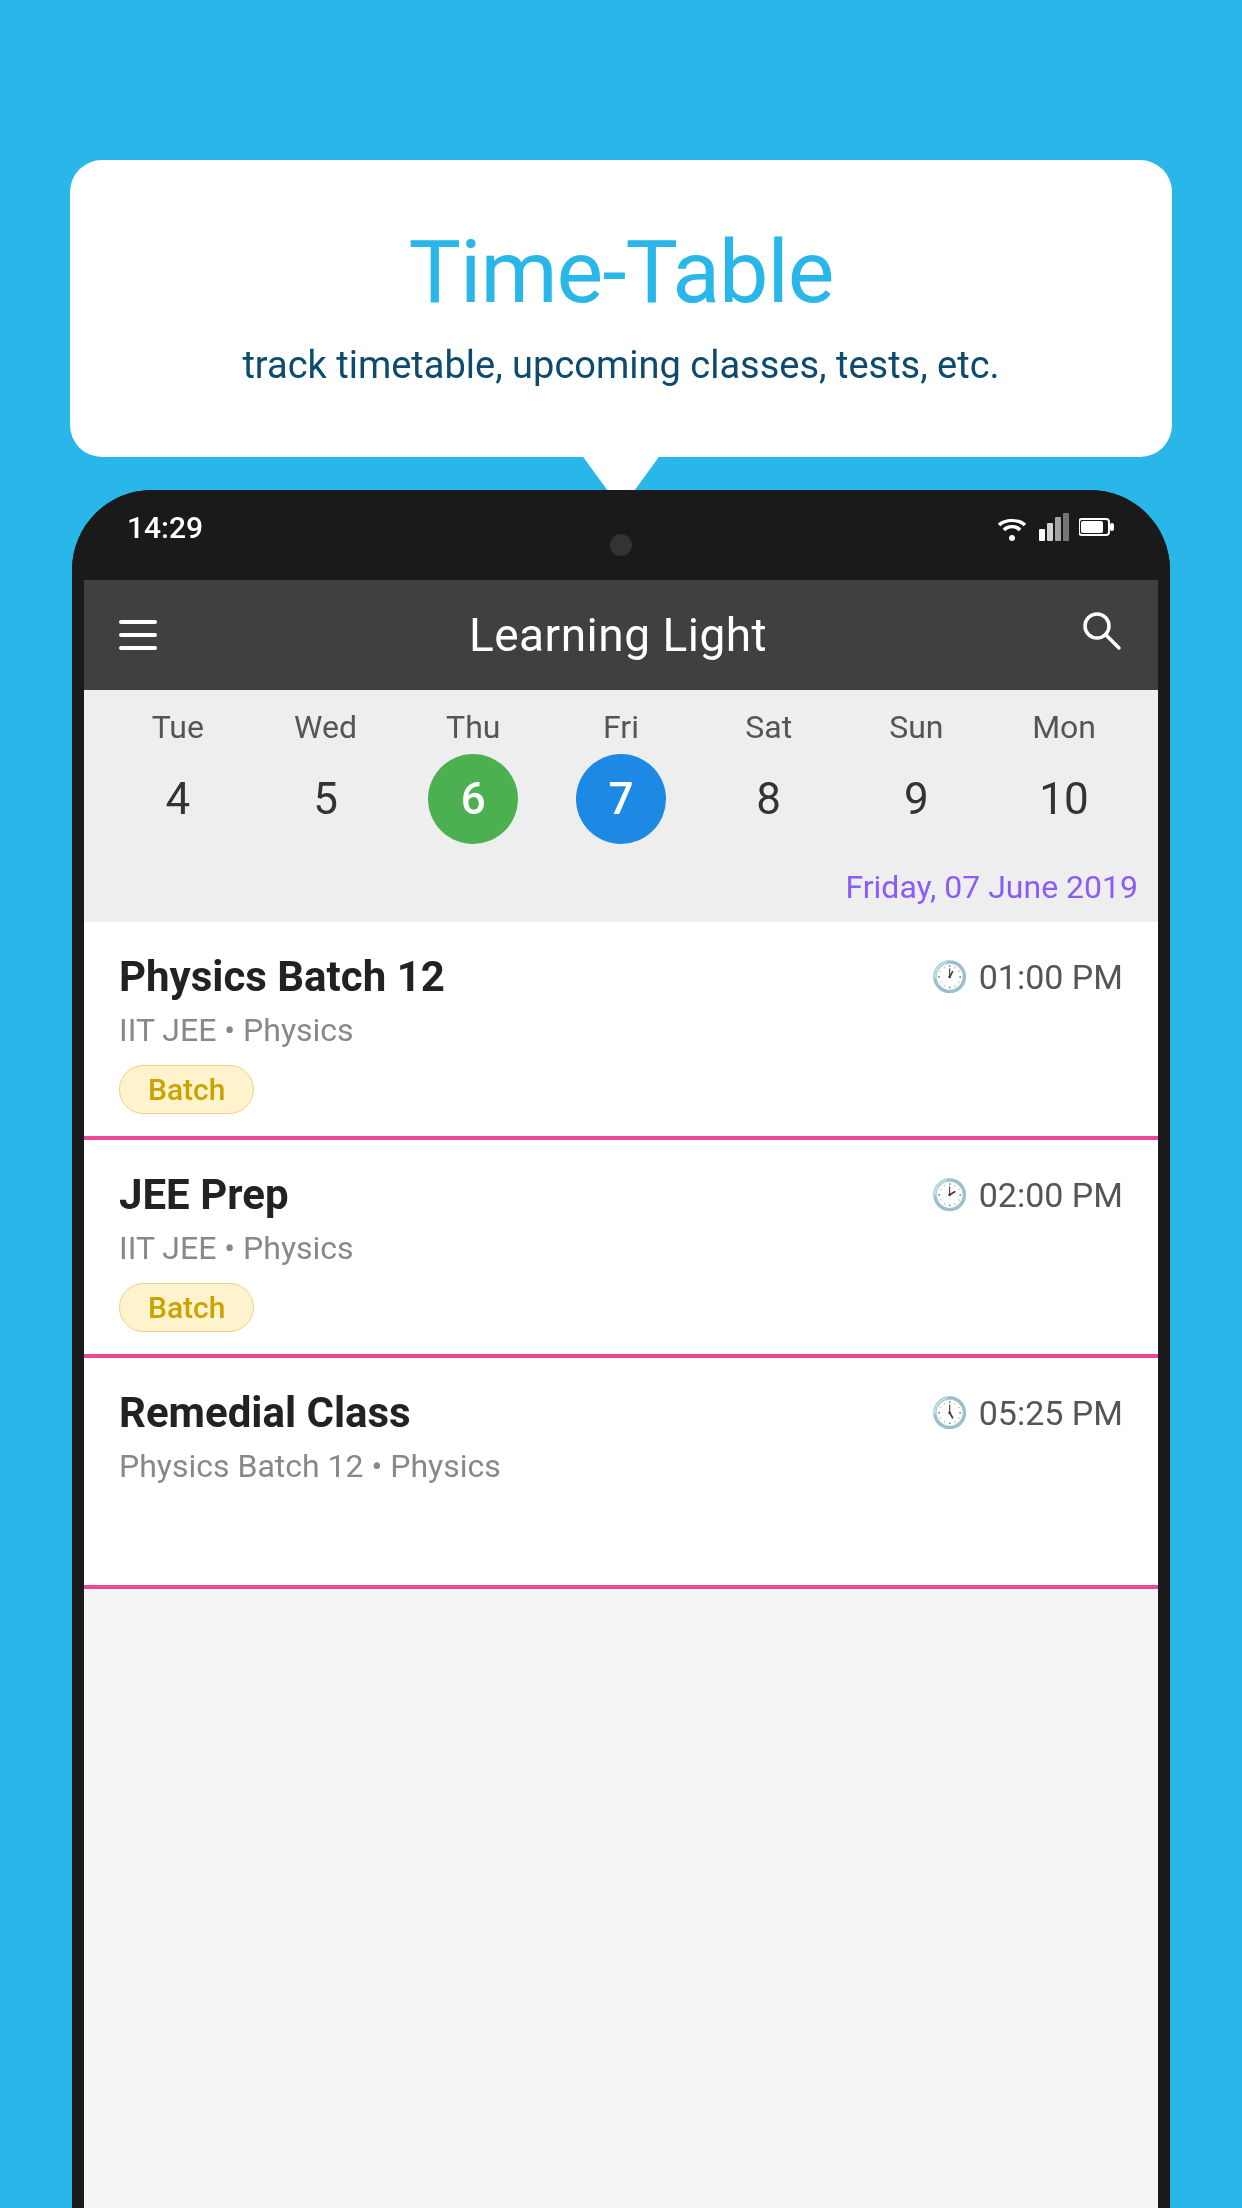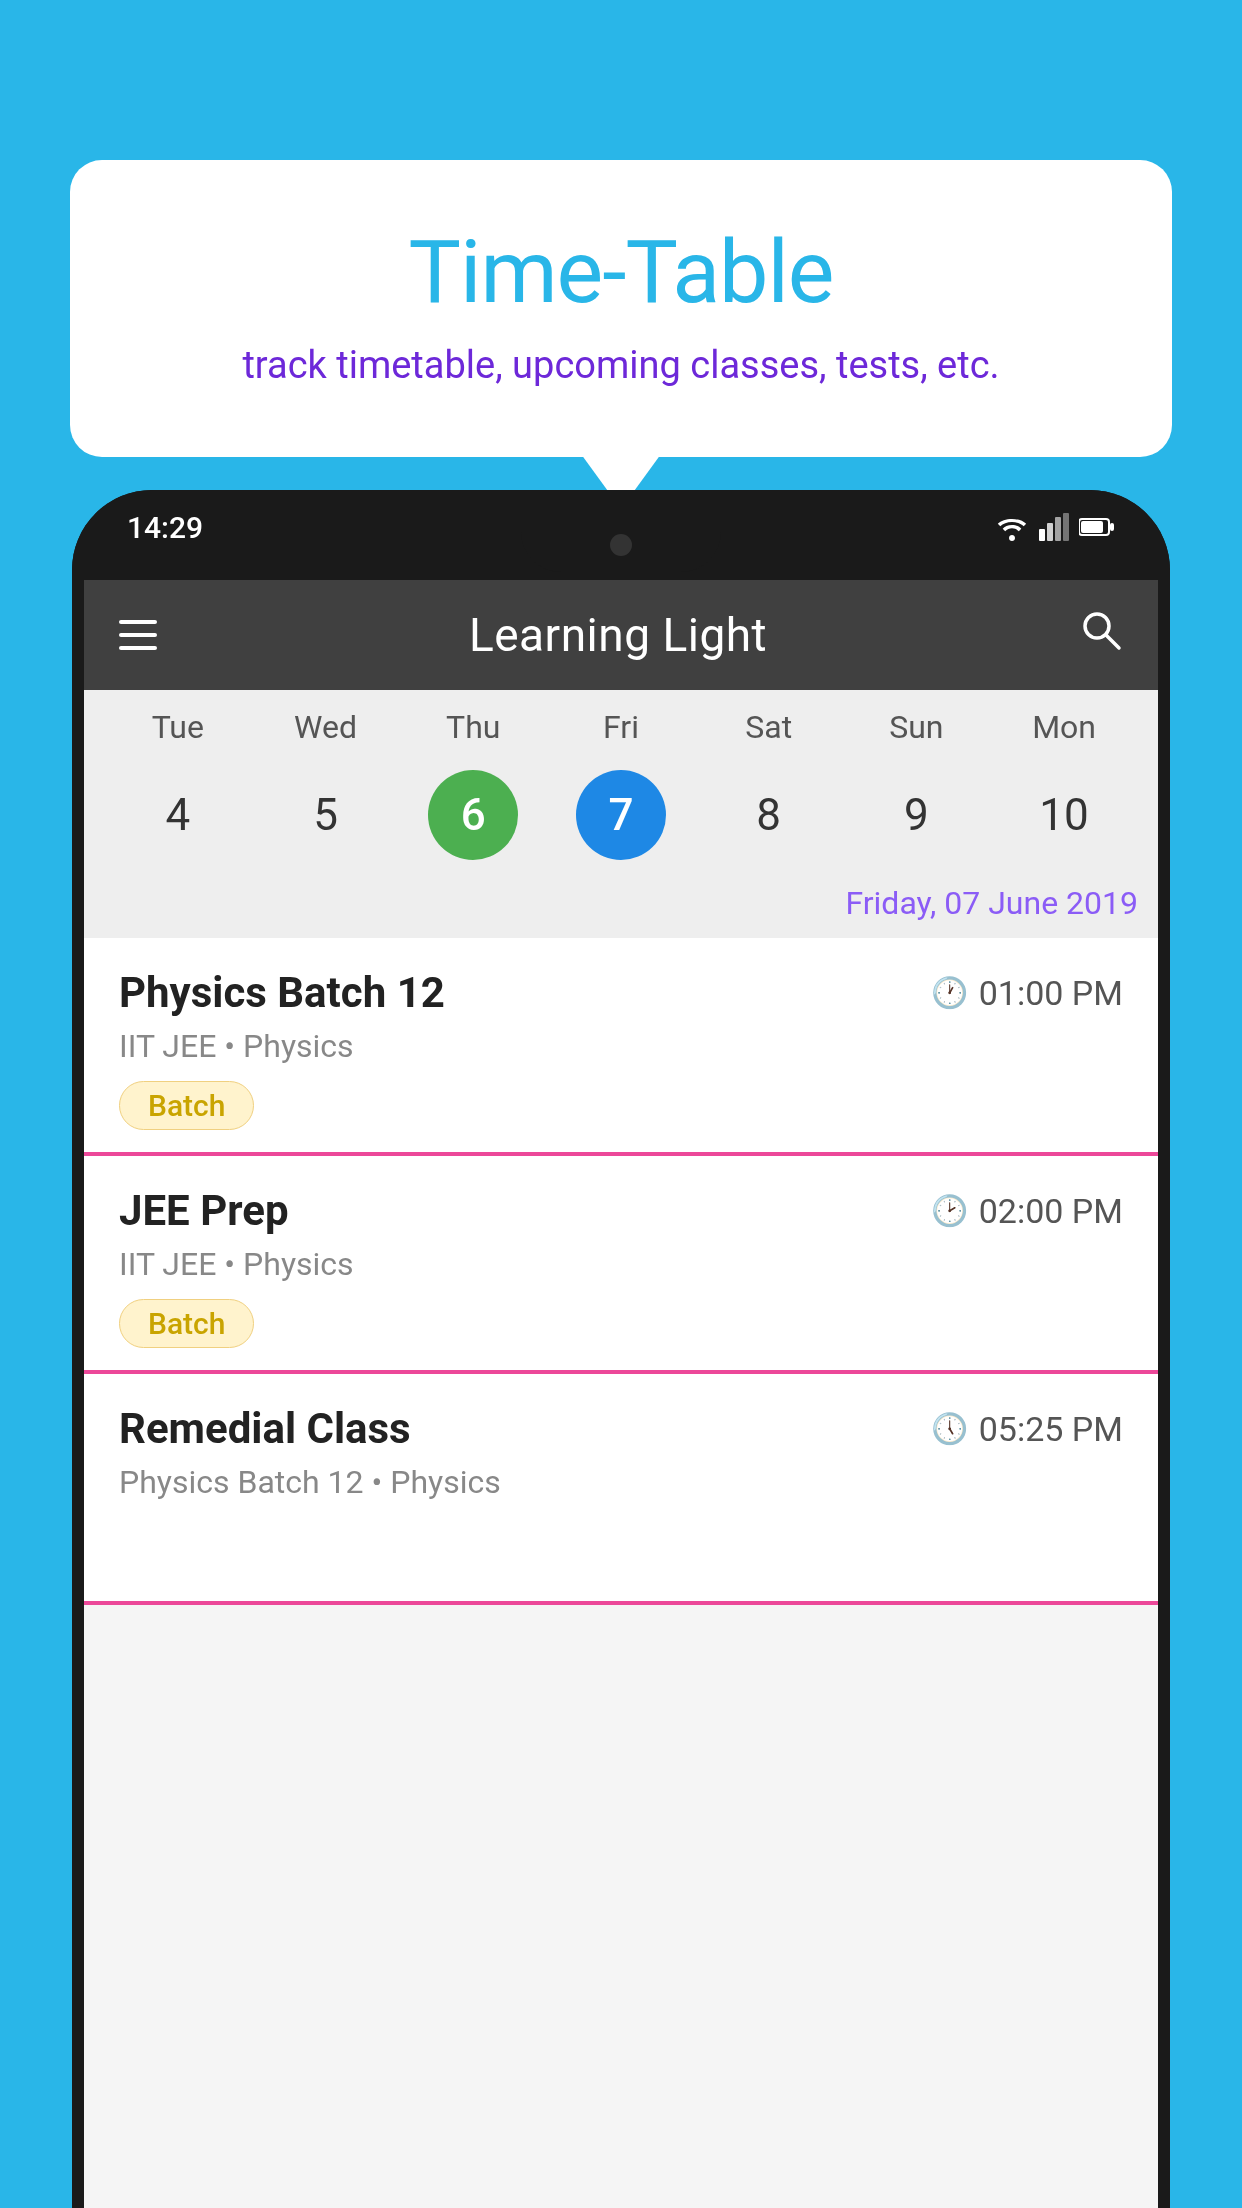--- a/index.html
+++ b/index.html
@@ -42,21 +42,21 @@
     .speech-bubble h1 {
       font-size: 88px;
       font-weight: 400;
       color: #29b6e8;
       margin-bottom: 20px;
       letter-spacing: -1px;
     }
 
     .speech-bubble p {
       font-size: 38px;
-      color: #6d28d9;
+      color: #0c4a6e;
       font-weight: 400;
     }
 
     
     .phone-frame {
       position: absolute;
       top: 490px;
       left: 72px;
       right: 72px;
       bottom: 0;
@@ -175,21 +175,21 @@
 
     
     .calendar-section {
       background: #eeeeee;
       padding: 18px 20px 0 20px;
     }
 
     .day-headers {
       display: flex;
       justify-content: space-around;
-      margin-bottom: 24px;
+      margin-bottom: 8px;
     }
 
     .day-header {
       font-size: 32px;
       color: #555;
       font-weight: 400;
       width: 90px;
       text-align: center;
     }
 

